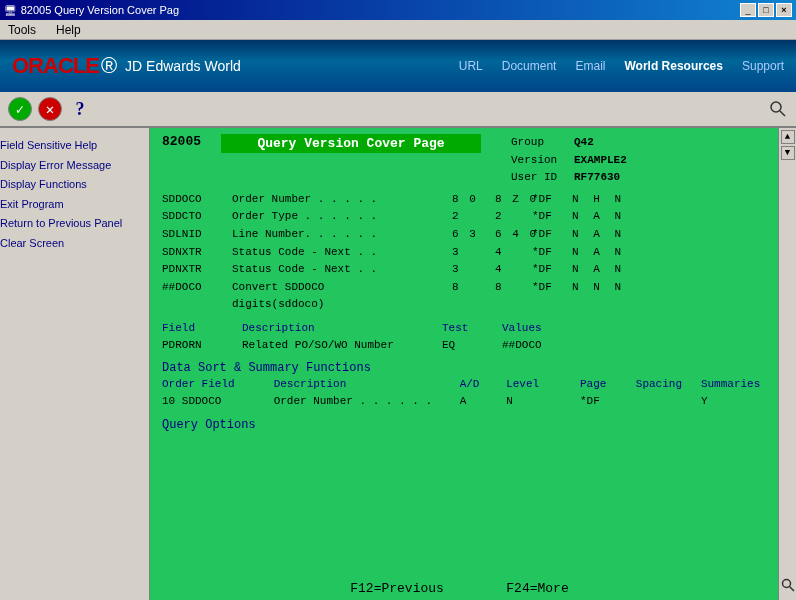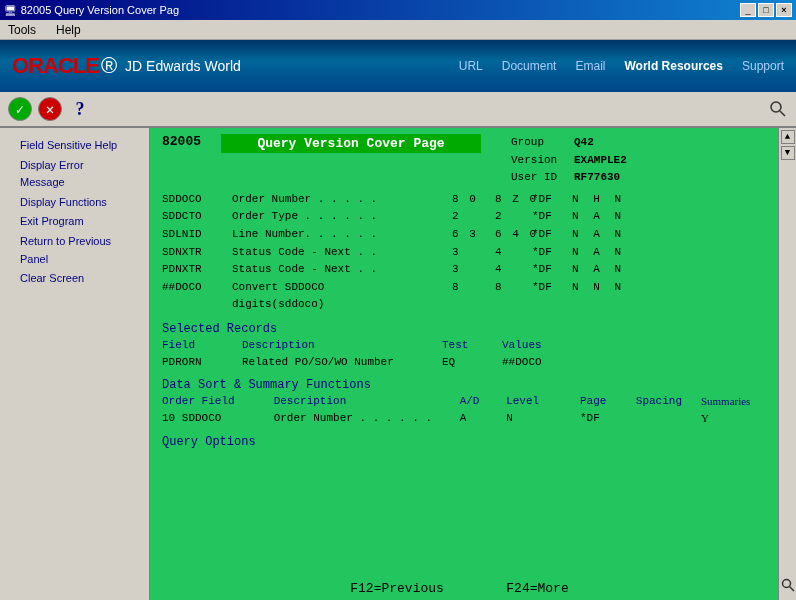--- a/index.html
+++ b/index.html
@@ -105,21 +105,21 @@
     
     #main {
       display: flex;
       height: calc(600px - 20px - 20px - 52px - 36px);
     }
 
     
     #sidebar {
       width: 150px;
       background: #d4d0c8;
-      padding: 8px 20px;
+      padding: 8px 0;
       border-right: 1px solid #808080;
       flex-shrink: 0;
     }
     .sidebar-link {
       display: block;
       color: #000080;
       text-decoration: none;
       font-size: 11px;
       padding: 1px 0;
       cursor: pointer;
@@ -238,21 +238,21 @@
       color: #000080;
       margin-bottom: 2px;
       gap: 0;
     }
     .sch-order { width: 120px; }
     .sch-desc { width: 200px; }
     .sch-ad { width: 50px; }
     .sch-level { width: 60px; }
     .sch-page { width: 60px; margin-left: 18px; }
     .sch-spacing { width: 70px; }
-    .sch-summaries { width: 70px; font-family: Liberation Serif, serif; }
+    .sch-summaries { width: 70px; }
 
     .sort-row {
       display: flex;
       font-family: 'Courier New', monospace;
       font-size: 11px;
       gap: 0;
       line-height: 1.7;
     }
 
     
@@ -413,21 +413,20 @@
         <span class="col-nums">8&nbsp;&nbsp;&nbsp;&nbsp;8</span>
         <span class="col-df">*DF</span>
         <span class="col-flags">N&nbsp;N&nbsp;N</span>
       </div>
 
       <div class="data-row">
         <span style="padding-left:70px; font-family:'Courier New',monospace; font-size:11px;">digits(sddoco)</span>
       </div>
     </div>
 
-    <div class="section-header">Selected Records</div>
     <div class="col-header">
       <span class="ch-field">Field</span>
       <span class="ch-desc">Description</span>
       <span class="ch-test">Test</span>
       <span class="ch-vals">Values</span>
     </div>
     <div class="selected-row">
       <span class="sr-field">PDRORN</span>
       <span class="sr-desc">Related PO/SO/WO Number</span>
       <span class="sr-test">EQ</span>

